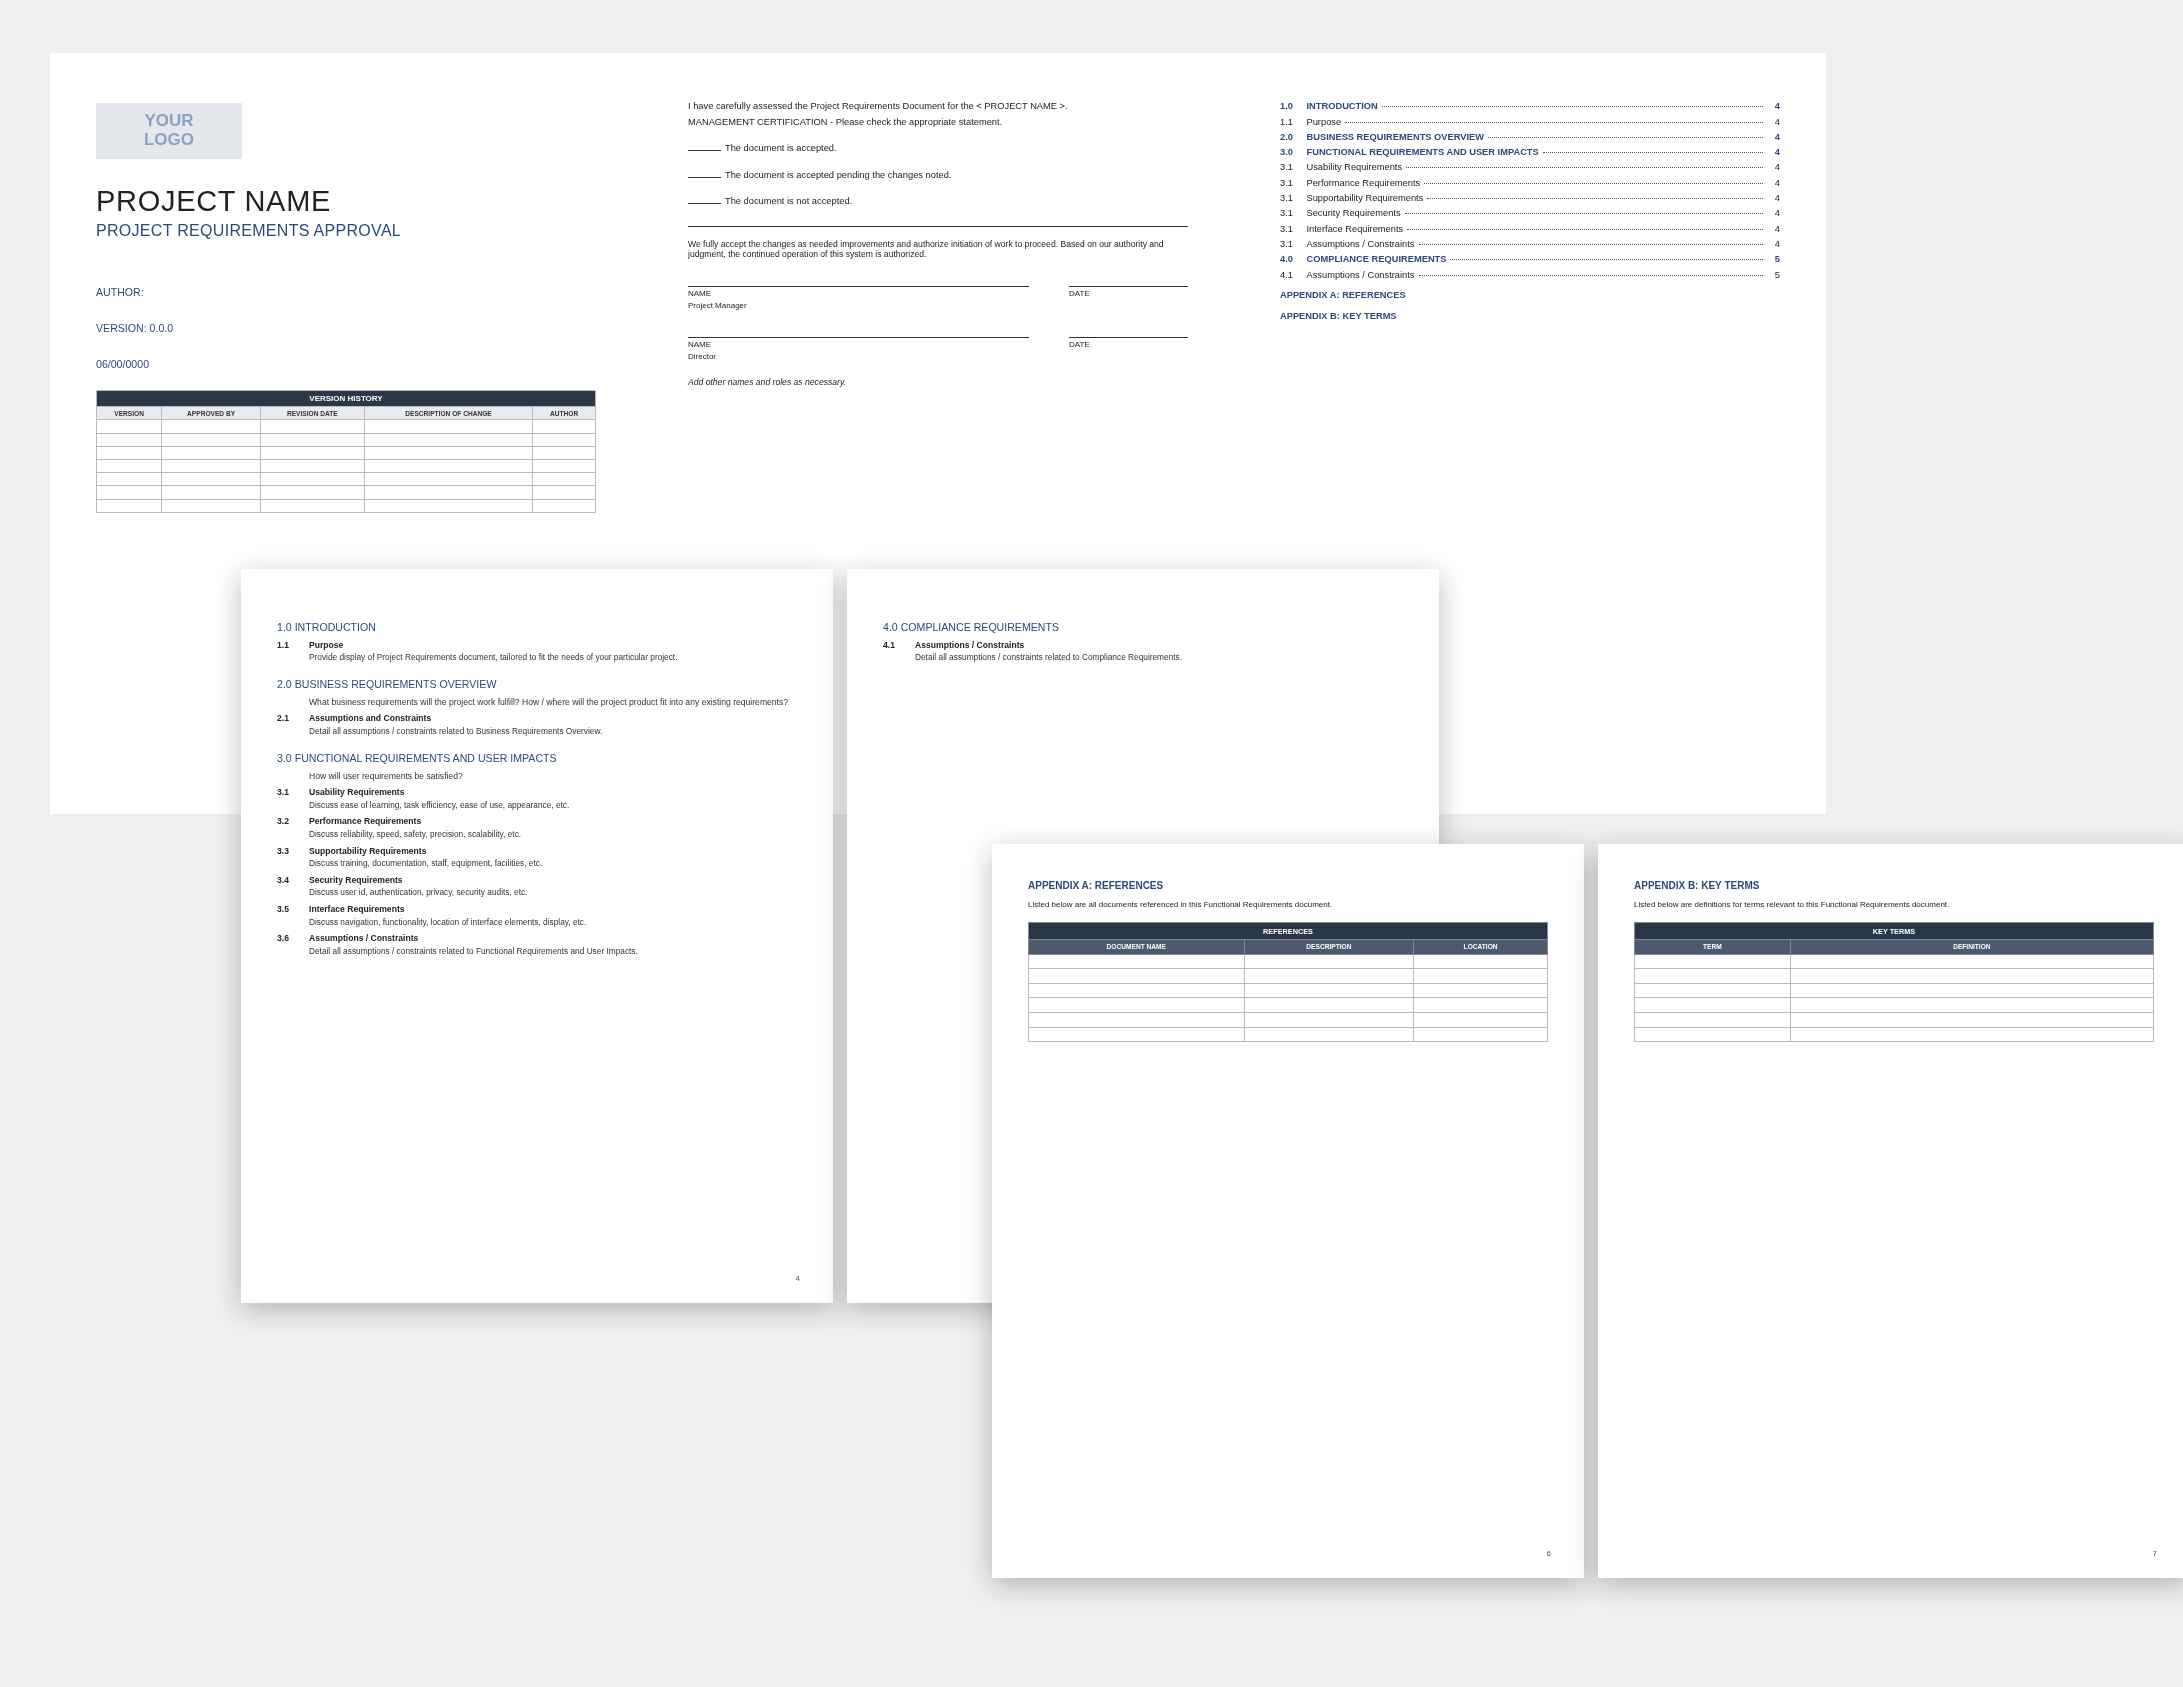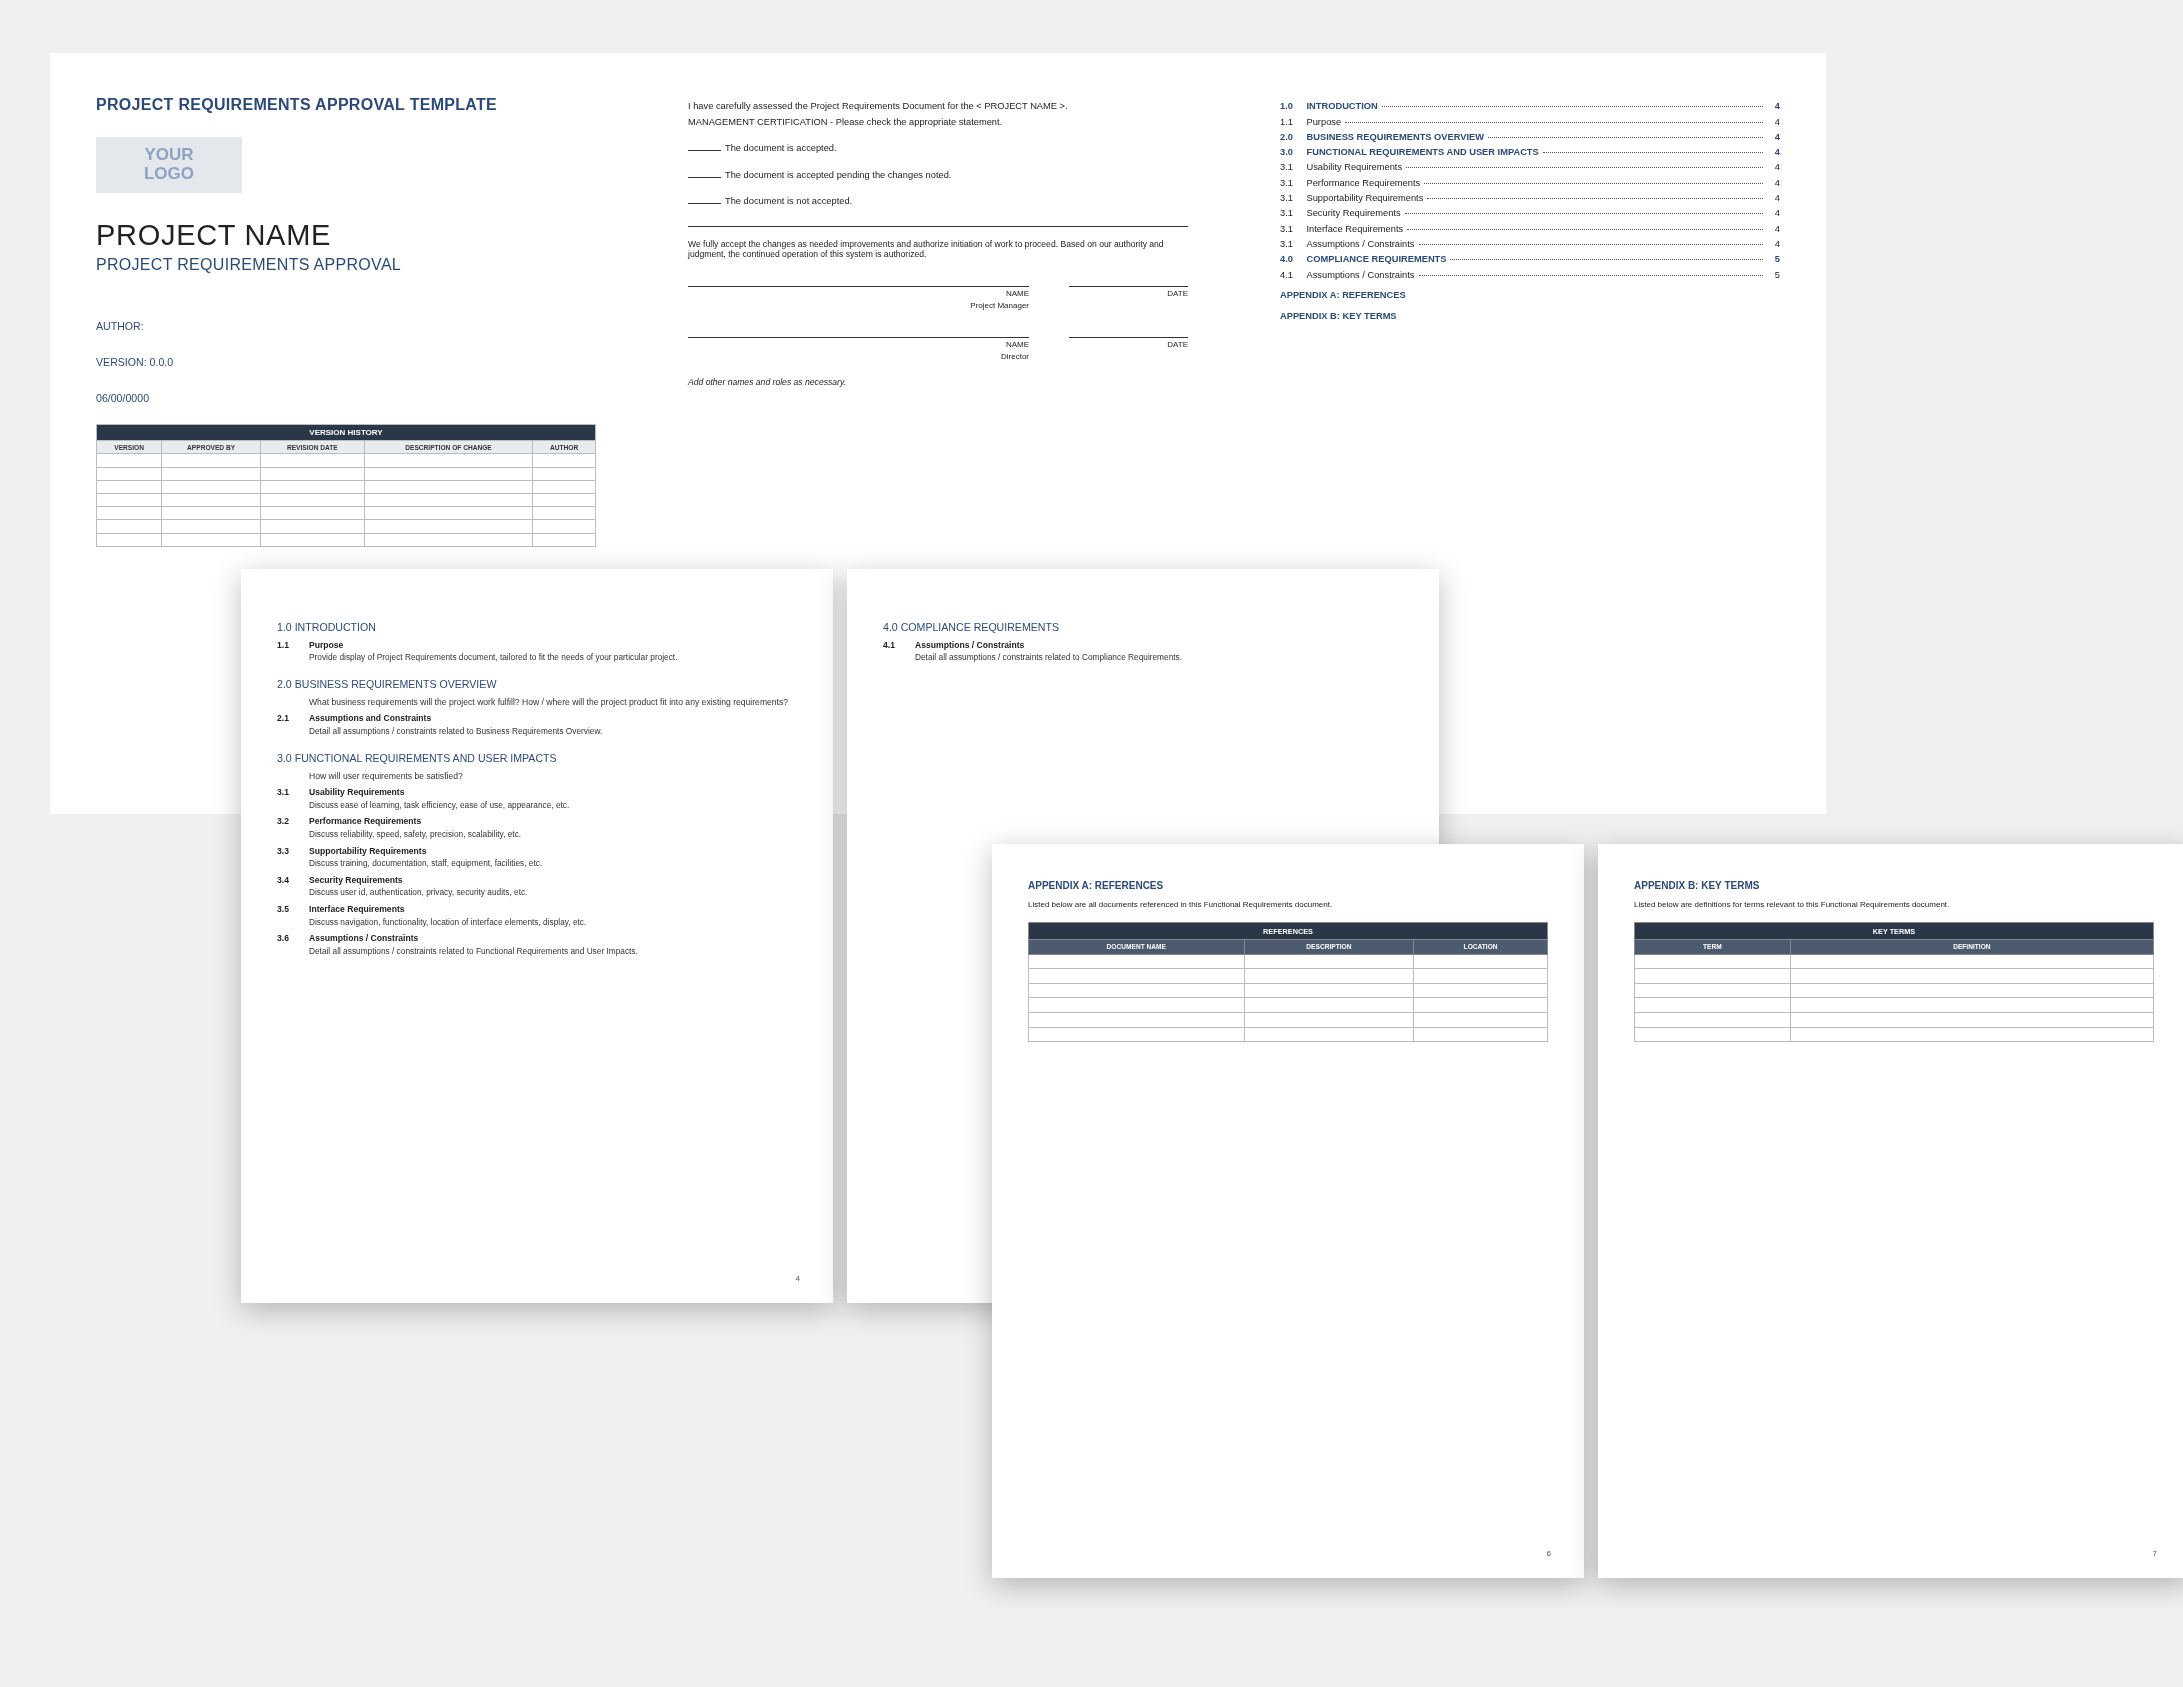--- a/index.html
+++ b/index.html
@@ -53,21 +53,21 @@
   .vtable { width:100%; border-collapse: collapse; margin-top: 20px; font-size: 7.3px; }
   .vtable th.title { background:#2a3749; color:#fff; text-align:center; font-size:8px; padding:3.3px; }
   .vtable th { background:#e9ecef; color:#333; font-size:6.6px; padding:2.6px; border:0.7px solid #bbb; text-transform:uppercase; }
   .vtable td { border:0.7px solid #bbb; height:13.2px; }
 
   .auth-title { text-align:center; color:#2b4a7a; font-weight:bold; font-size:14.6px; line-height:1.3; margin-bottom:20px; }
   .auth-text { font-size:9.3px; margin: 5.3px 0; }
   .chk-line { font-size:9.3px; margin: 16.5px 0; }
   .chk-line::before { content:""; display:inline-block; border-bottom:0.7px solid #333; width:33px; margin-right:4px; vertical-align:baseline; }
   .hr-full { border:none; border-top:0.7px solid #333; margin: 20px 0 12px 0; }
-  .sig-row { display:flex; gap:40px; margin-top:26.5px;text-align:right; }
+  .sig-row { display:flex; gap:40px; margin-top:26.5px; }
   .sig-cell { flex:1; }
   .sig-line { border-top:0.7px solid #333; height:1.3px; }
   .sig-lab { font-size:8px; margin-top:2.6px; }
 
   .toc { font-size:9.3px; }
   .toc-row { display:flex; align-items:baseline; margin: 5.3px 0; white-space:nowrap; }
   .toc-num { width:26.5px; flex:0 0 26.5px; }
   .toc-label { }
   .toc-dots { flex:1; border-bottom:0.7px dotted #555; margin:0 4px; position:relative; top:-2px; }
   .toc-pg { width:13.2px; text-align:right; }
@@ -90,21 +90,20 @@
   .atable th { background:#4c5a70; color:#fff; font-size:6.6px; padding:3.3px; border:0.7px solid #888; text-transform:uppercase; }
   .atable td { border:0.7px solid #bbb; height:14.6px; }
 </style>
 </head>
 <body>
 
 <div class="top-bg"></div>
 
 <div class="page page-cover">
   <div class="pad">
-    <div class="hdr-bar">PROJECT REQUIREMENTS APPROVAL TEMPLATE</div>
     <div class="logo-box">
       <div><span>YOUR</span><br><span>LOGO</span></div>
     </div>
     <div class="proj-name">PROJECT NAME</div>
     <div class="proj-sub">PROJECT REQUIREMENTS APPROVAL</div>
     <div class="meta-line">AUTHOR:</div>
     <div style="height:13.2px"></div>
     <div class="meta-line">VERSION: 0.0.0</div>
     <div style="height:13.2px"></div>
     <div class="meta-line">06/00/0000</div>

